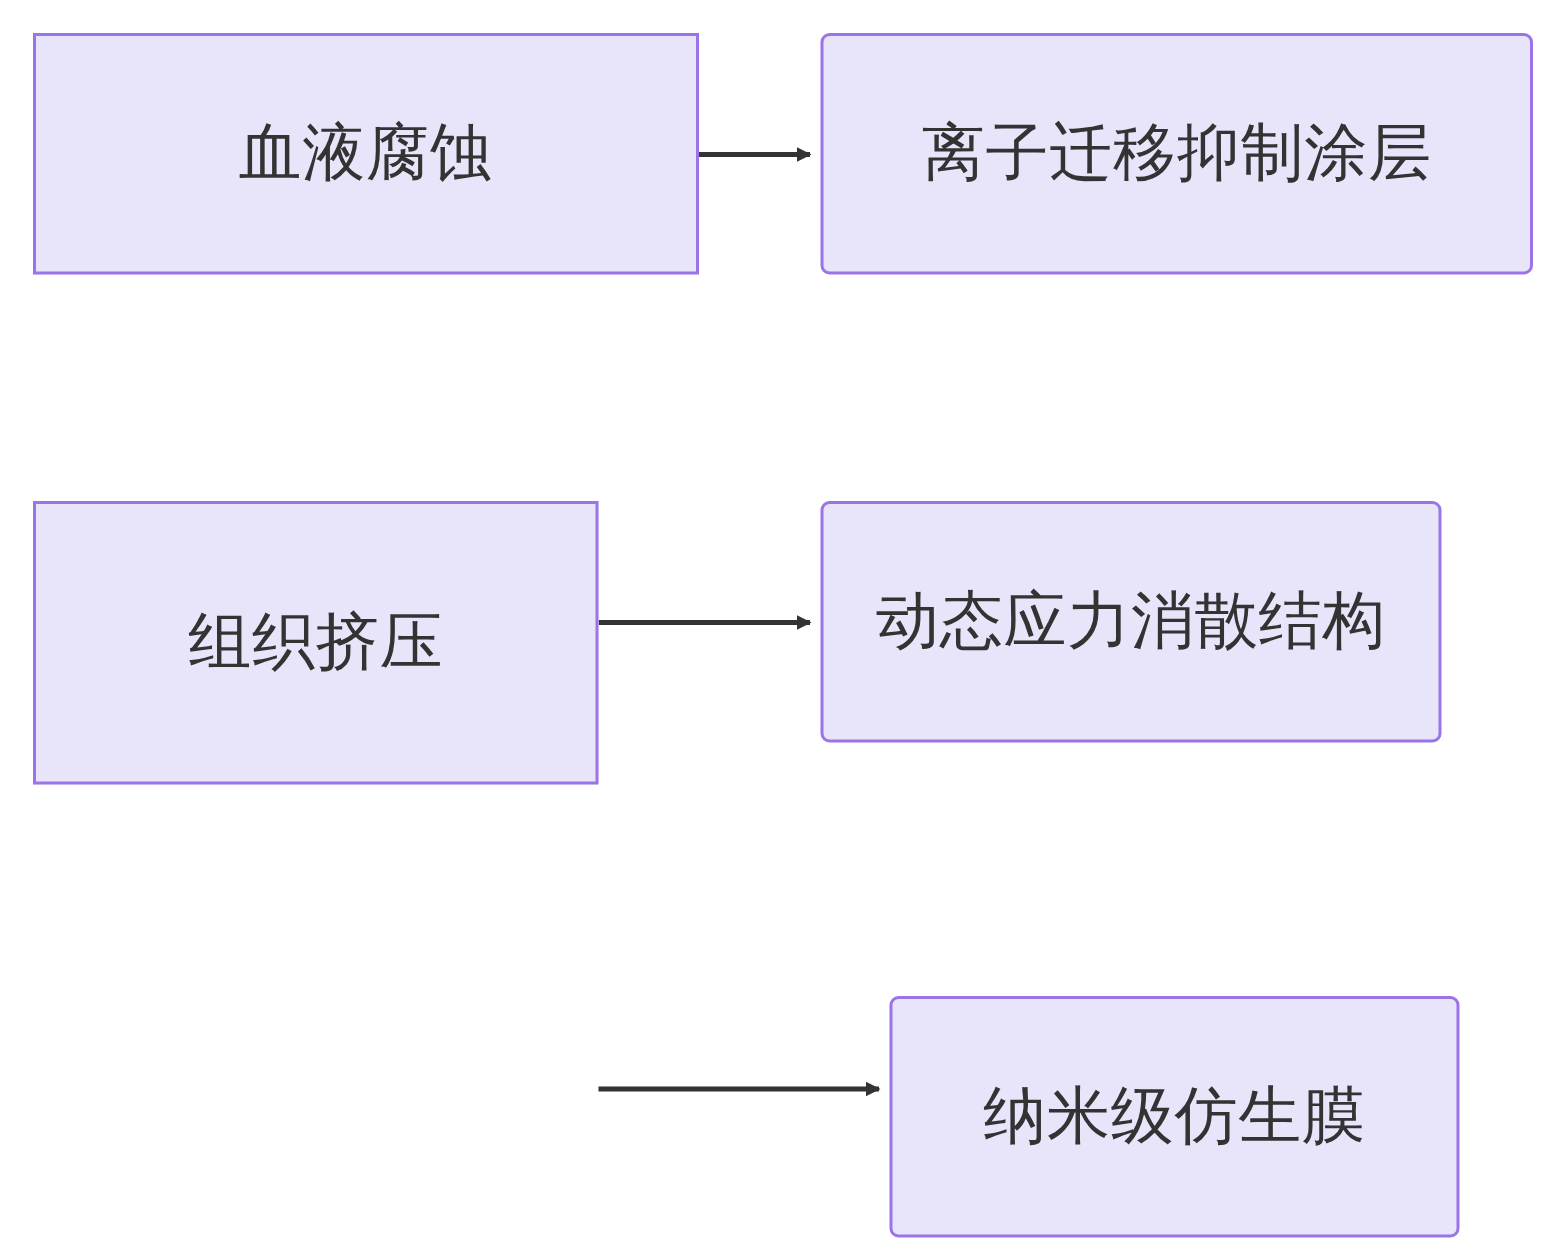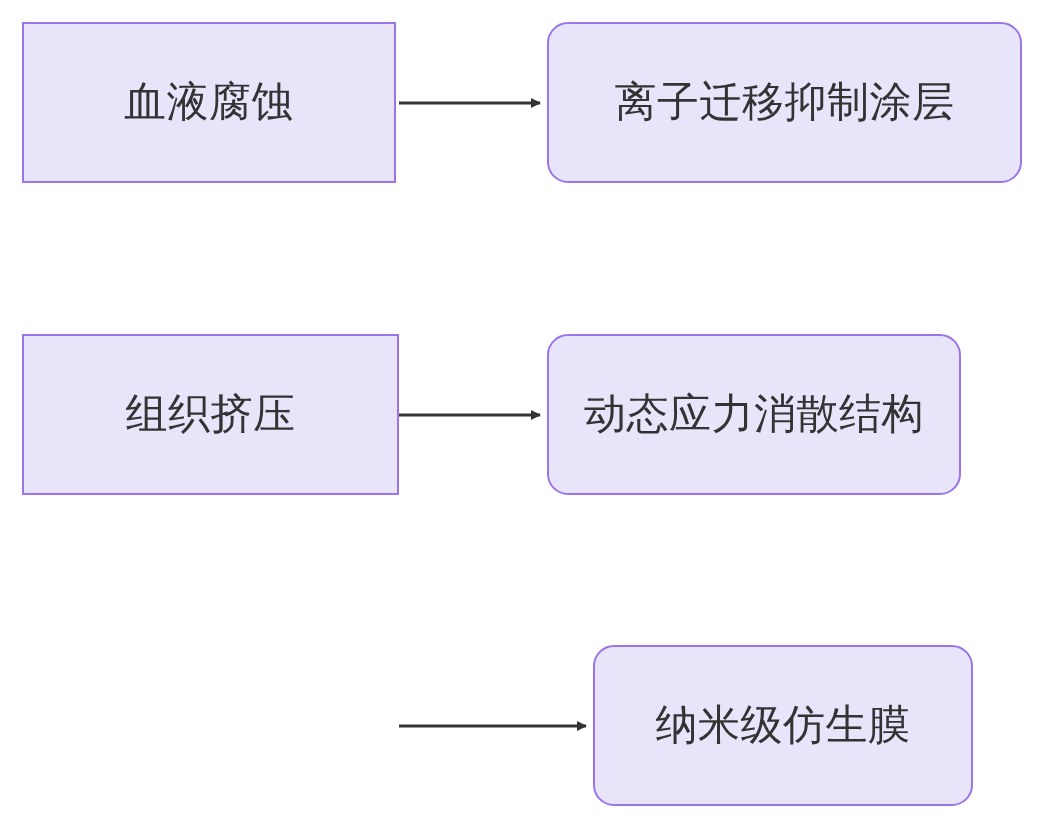--- a/index.html
+++ b/index.html
@@ -24,21 +24,21 @@
     position: absolute;
     box-sizing: border-box;
     background: #e8e5fb;
     border: 2.2px solid #9b74e8;
     display: flex;
     align-items: center;
     justify-content: center;
     color: #333333;
   }
   .node.rounded {
-    border-radius: 21px;
+    border-radius: 6px;
   }
   .node.sharp {
     border-radius: 0;
   }
   .node-label {
     font-size: 42px;
     line-height: 1.1;
     letter-spacing: 0.5px;
     color: #333333;
     white-space: nowrap;
@@ -46,27 +46,27 @@
   }
   .edge-layer {
     position: absolute;
     left: 0;
     top: 0;
     width: 1044px;
     height: 834px;
     pointer-events: none;
   }
   
-  #node-r1-left  { left: 22px;  top: 22px;  width: 374px; height: 161px; }
-  #node-r2-left  { left: 22px;  top: 334px; width: 377px; height: 161px; }
+  #node-r1-left  { left: 22px;  top: 22px;  width: 444px; height: 161px; }
+  #node-r2-left  { left: 22px;  top: 334px; width: 377px; height: 189px; }
   #node-r3-left  { left: 22px;  top: 645px; width: 377px; height: 161px; }
   
   #node-r1-right { left: 547px; top: 22px;  width: 475px; height: 161px; }
   #node-r2-right { left: 547px; top: 334px; width: 414px; height: 161px; }
-  #node-r3-right { left: 593px; top: 645px; width: 380px; height: 161px; }
+  #node-r3-right { left: 593px; top: 664px; width: 380px; height: 161px; }
 </style>
 </head>
 <body>
 
 <div id="diagram-root">
 
   <svg class="edge-layer" viewBox="0 0 1044 834" width="1044" height="834" xmlns="http://www.w3.org/2000/svg">
     <defs>
       <marker id="arrowhead" markerWidth="10" markerHeight="10" refX="9" refY="5" orient="auto" markerUnits="userSpaceOnUse">
         <path d="M 0 0 L 10 5 L 0 10 z" fill="#333333"></path>

